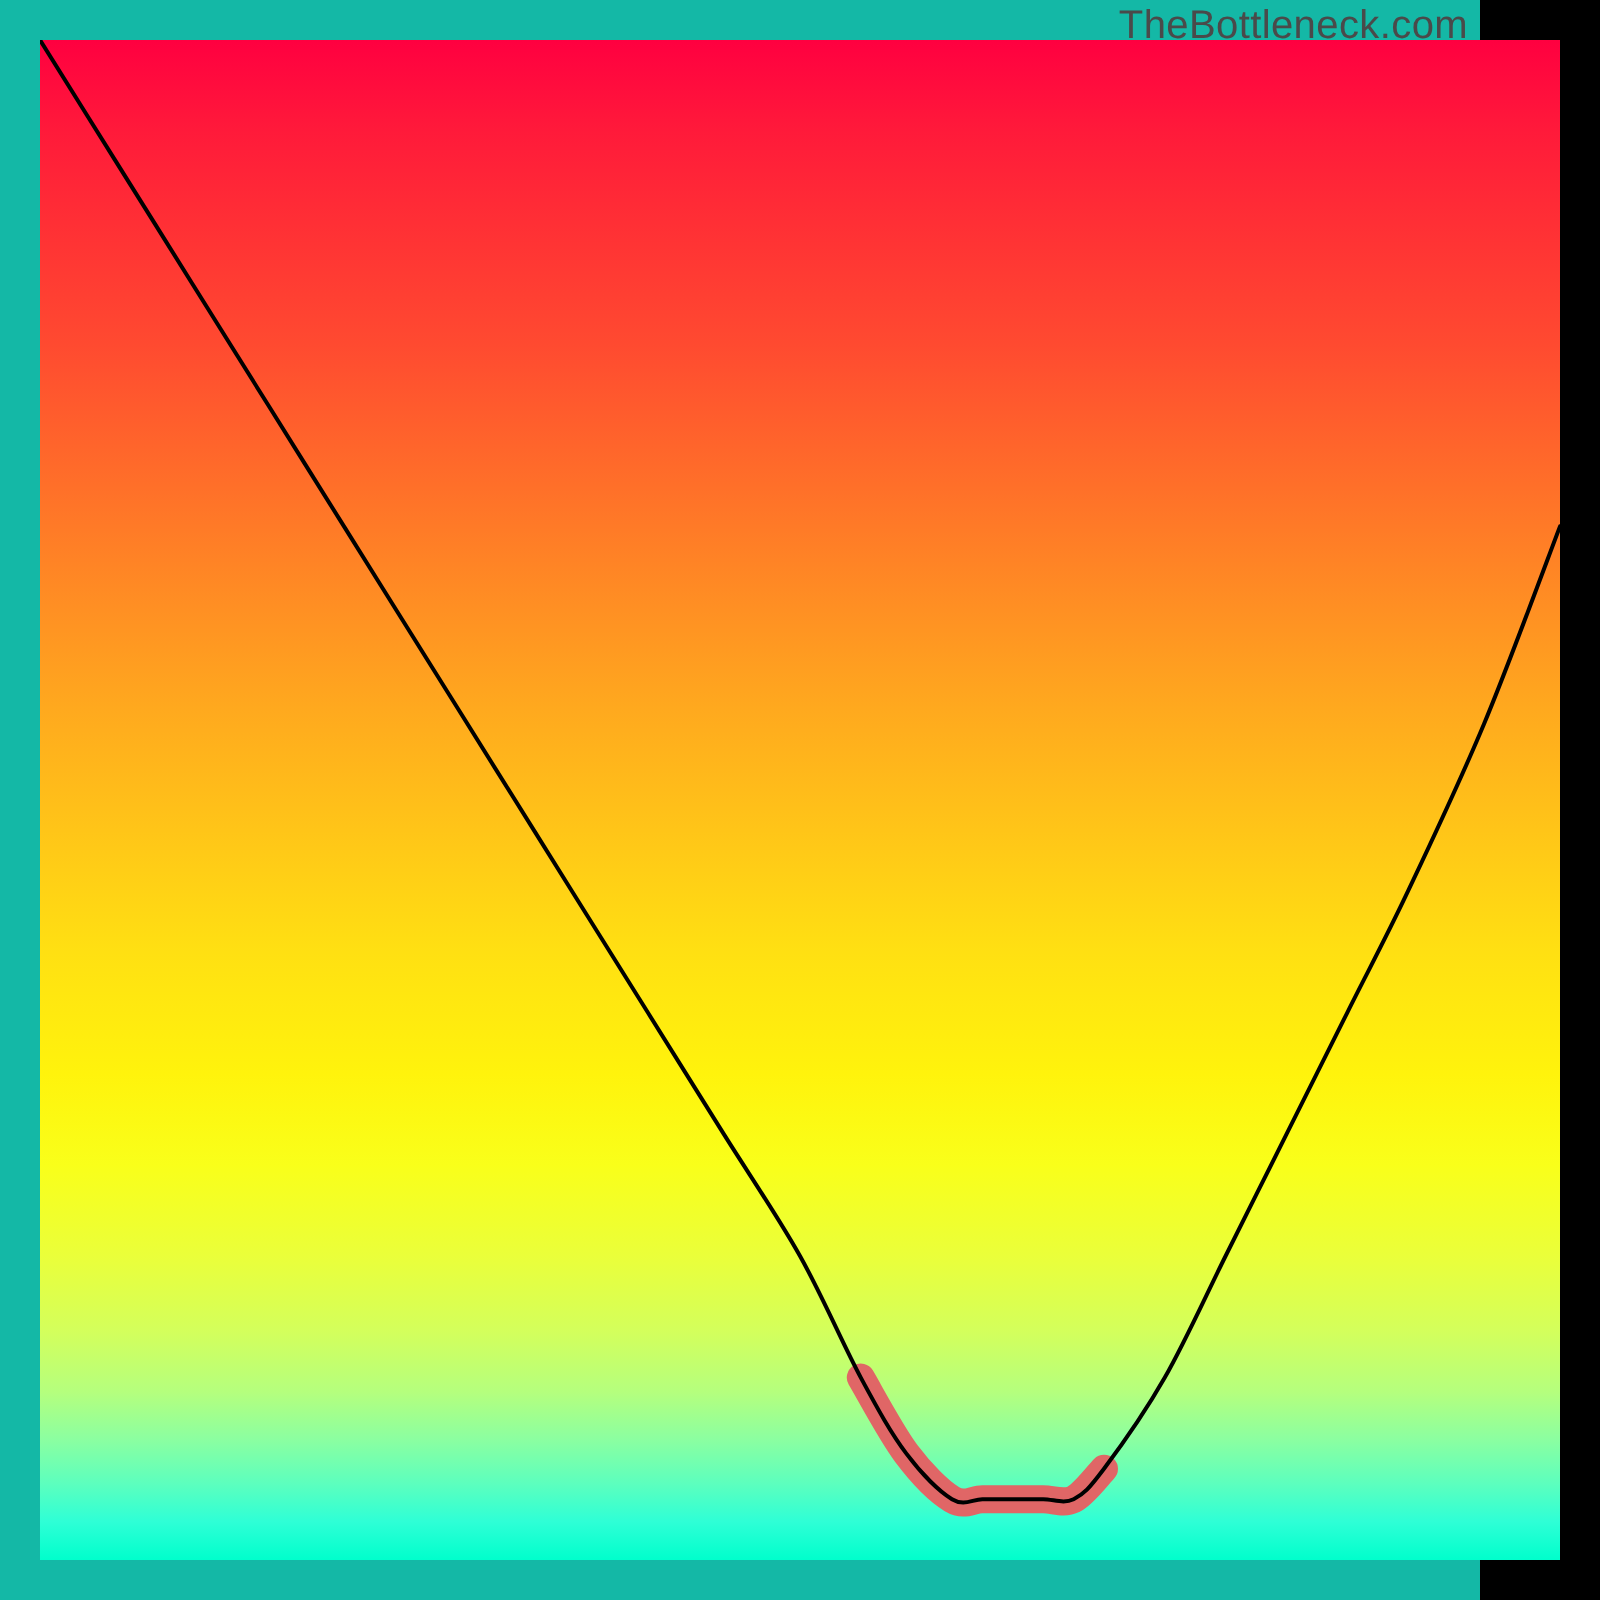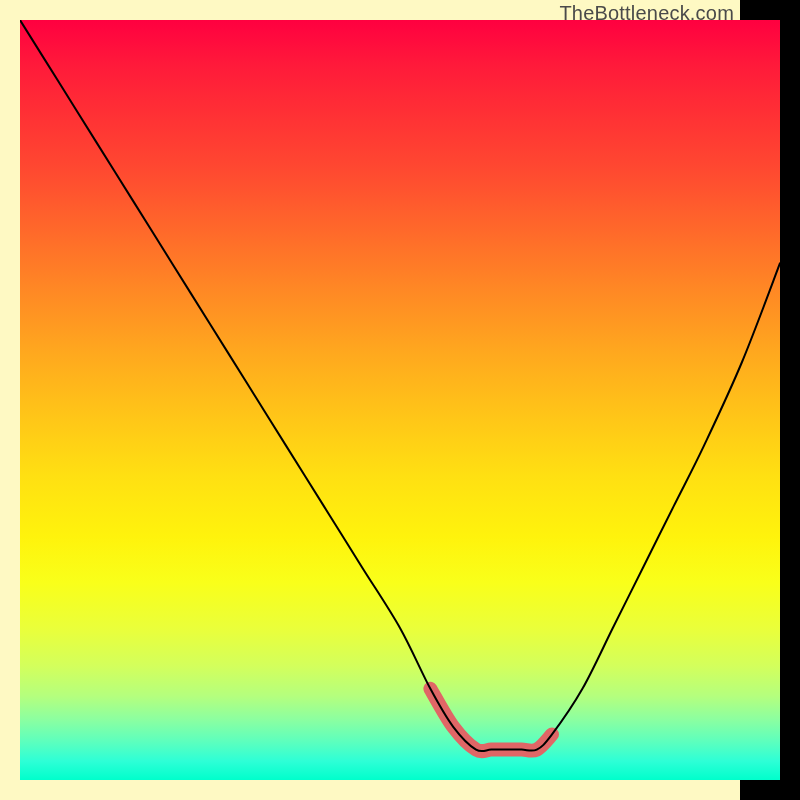--- a/index.html
+++ b/index.html
@@ -8,21 +8,21 @@
     width: 800px;
     height: 800px;
     overflow: hidden;
     background: #000;
     font-family: Arial, Helvetica, sans-serif;
   }
   .frame {
     position: relative;
     width: 740px;
     height: 800px;
-    background: #fef9c3;
+    background: #14b8a6;
   }
   .plot-area {
     position: absolute;
     left: 20px;
     top: 20px;
     width: 760px;
     height: 760px;
   }
   .gradient-bg {
     position: absolute;

